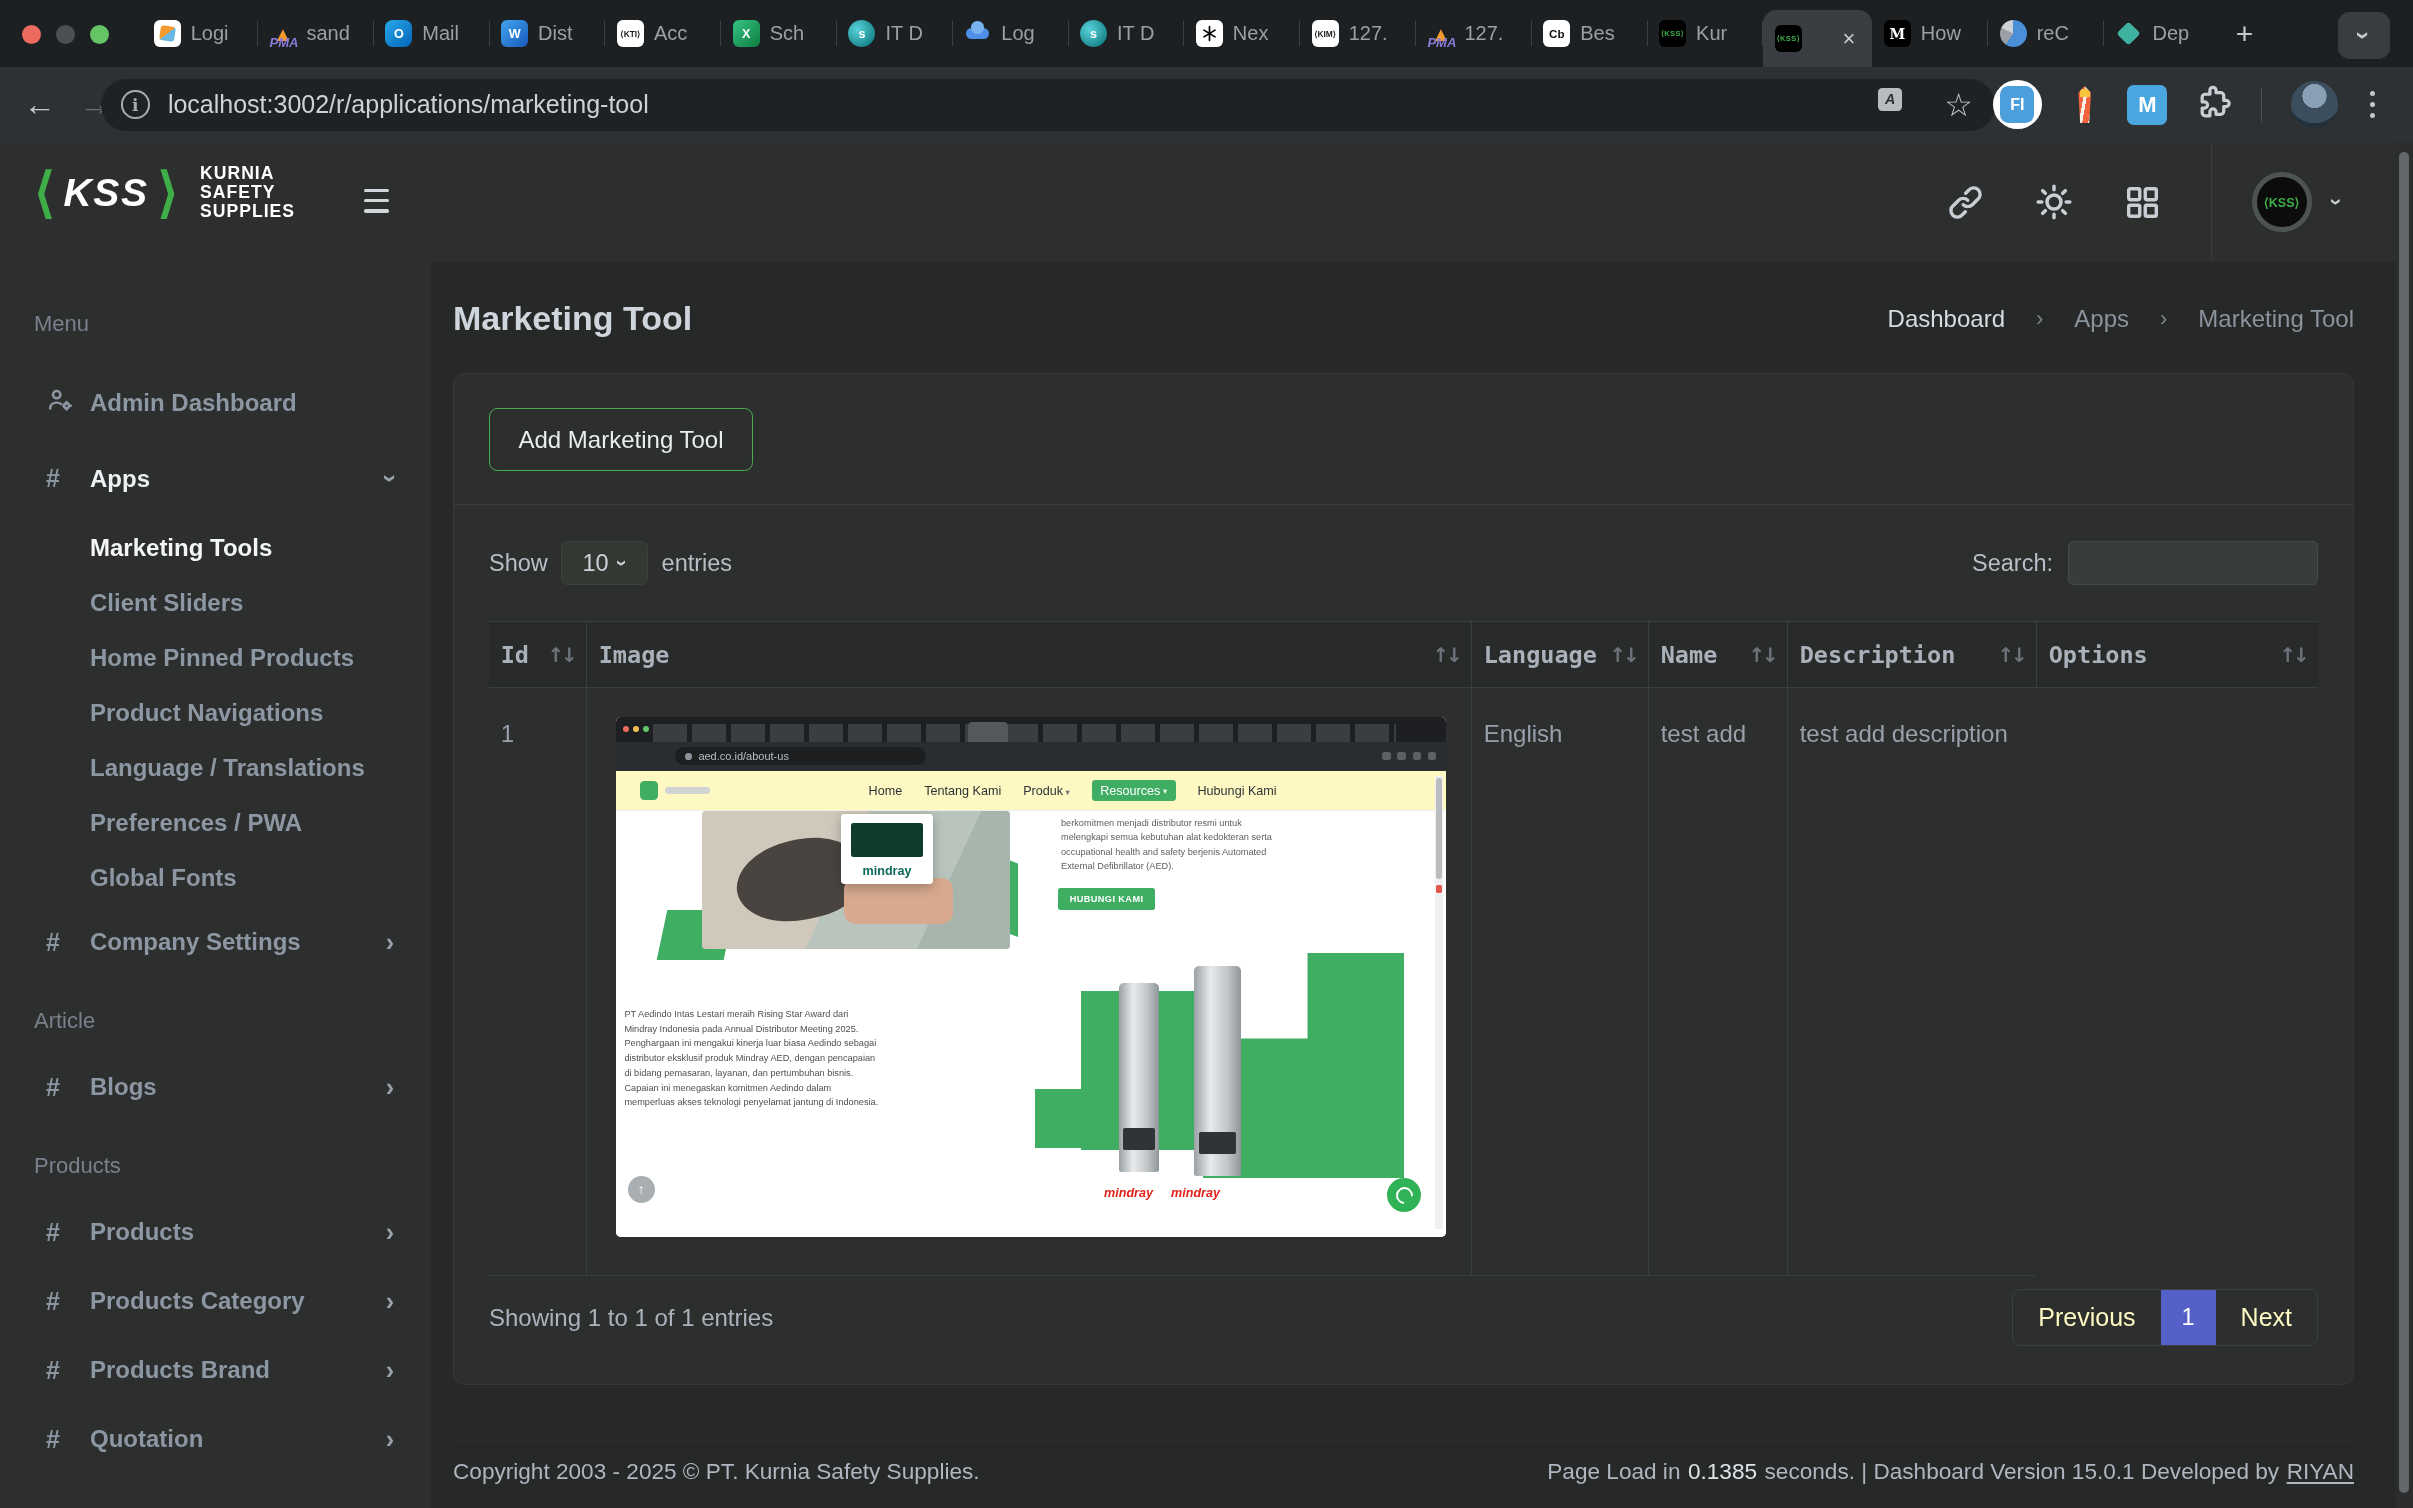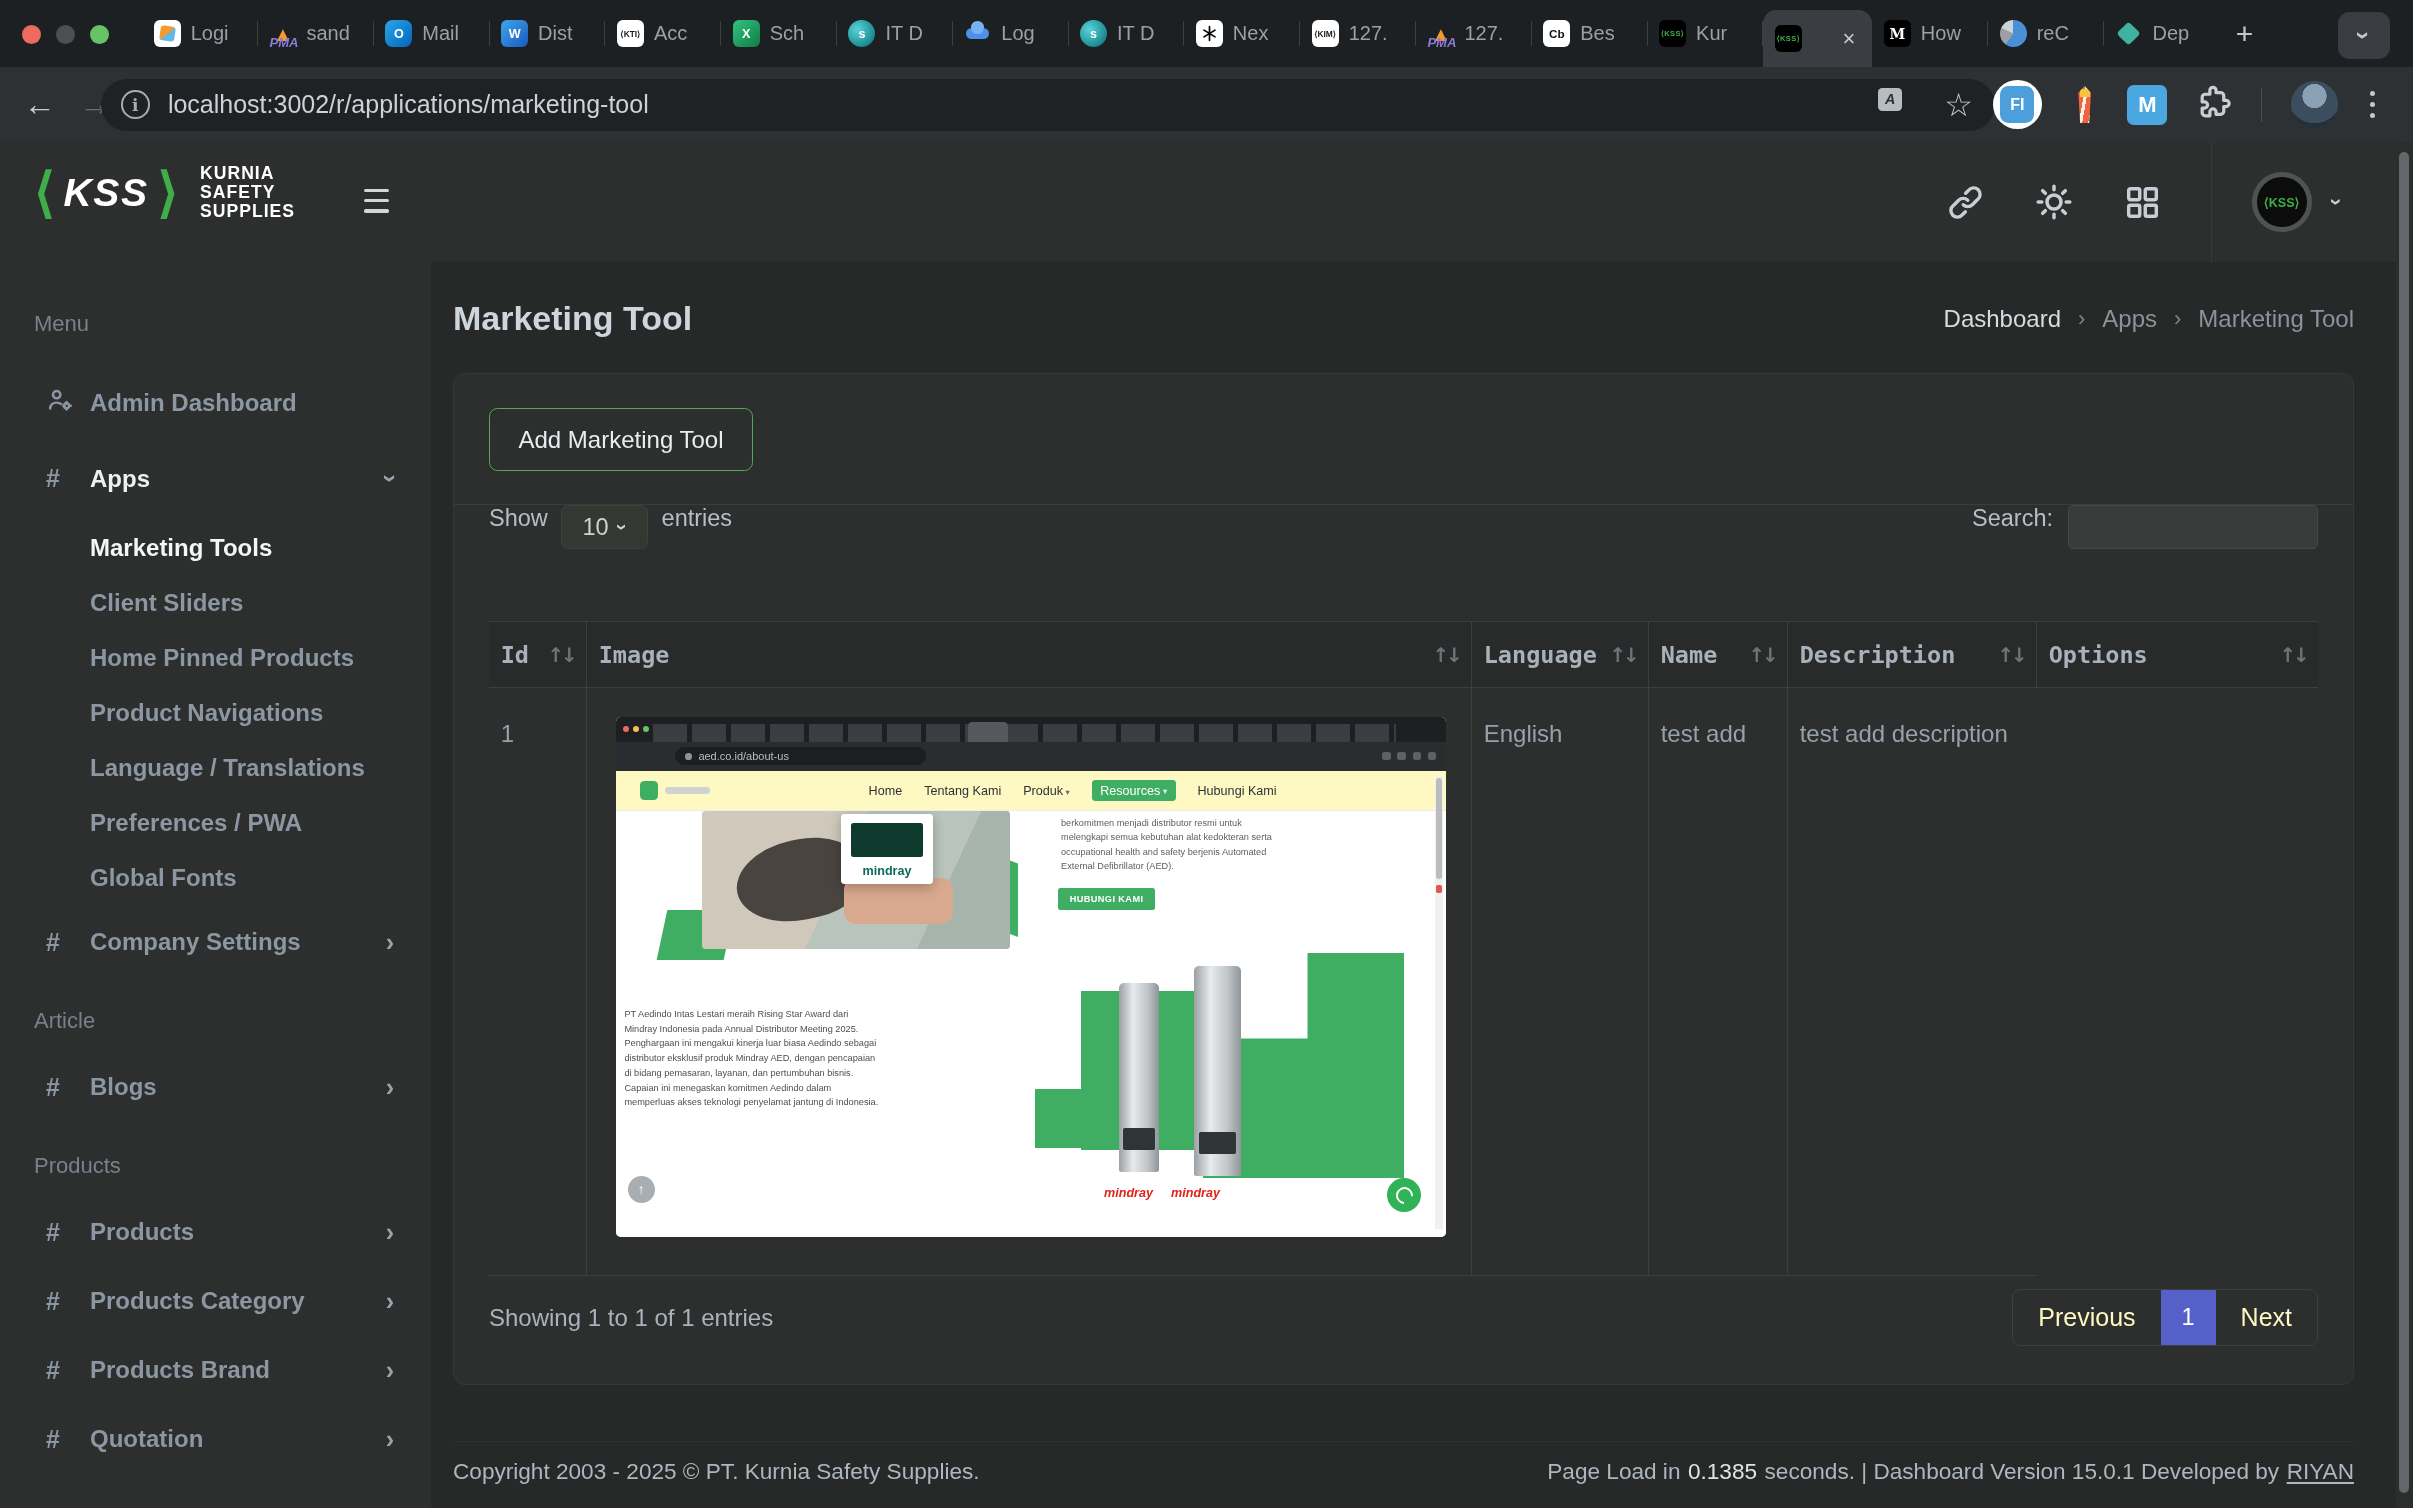--- a/index.html
+++ b/index.html
@@ -98,29 +98,29 @@
   .srow{display:flex;align-items:center;height:52px;padding:0 37px 0 46px;font-size:24px;font-weight:600;cursor:pointer}
   .srow .hash{width:44px;font-size:25px;color:#8d97a3;font-weight:700}
   .srow .grow{flex:1}
   .srow .chev{color:#9aa2ac;font-size:25px;font-weight:bold}
   .ssub{display:block;padding-left:90px;height:55px;line-height:55px;font-size:24px;font-weight:600;color:#8d97a3;cursor:pointer;white-space:nowrap}
   .ssub.active{color:#f4f6f8}
 
   
   .pagehead{display:flex;justify-content:space-between;align-items:center;margin:32px 59px 0 22px;height:49px}
   .ptitle{font-size:34px;font-weight:800;color:#ced5dc}
-  .crumbs{display:flex;align-items:center;gap:17px;font-size:24px}
+  .crumbs{display:flex;align-items:center;gap:31px;font-size:24px}
   .crumb-a{color:#d6dce2}.crumb-sep{color:#7c848e;font-size:22px}.crumb-x{color:#8b939e}
 
   
   .card{margin:30px 59px 0 22px;background:#2c2f2d;border:0.8px solid #363936;border-radius:11.7px;overflow:hidden}
   .card-top{padding:34px 35px 33px 35px;border-bottom:0.8px solid #3a3d3a}
   .addbtn{height:63px;padding:0 28.5px;background:transparent;border:1.7px solid #4cae51;border-radius:8.4px;
       color:#e9edf0;font-size:24px;font-family:inherit;cursor:pointer}
-  .controls{height:116px;display:flex;padding:0 35px;font-size:23.5px;color:#b7bec6}
+  .controls{height:116px;display:flex;align-items:center;padding:0 35px;font-size:23.5px;color:#b7bec6}
   .lensel{margin:0 13.4px;height:44px;min-width:87px;background:#343833;border:0.8px solid #3e423d;border-radius:6.7px;
       display:inline-flex;align-items:center;justify-content:center;gap:11.7px;color:#ccd2d8;cursor:pointer;padding:0 15px}
   .lensel .chev-d{font-size:20px;color:#ccd2d8}
   .controls .sp{flex:1}
   .searchbox{margin-left:15px;width:250px;height:44px;background:#383c3a;border:0.8px solid #454947;border-radius:5px}
 
   
   .tgrid{display:grid;grid-template-columns:97px 885px 177px 139px 249px 1fr;margin:0 35px}
   .th{height:67px;background:#282b29;border-top:0.8px solid #3c403c;border-bottom:0.8px solid #3c403c;
       display:flex;align-items:center;justify-content:space-between;padding:0 11.7px;

